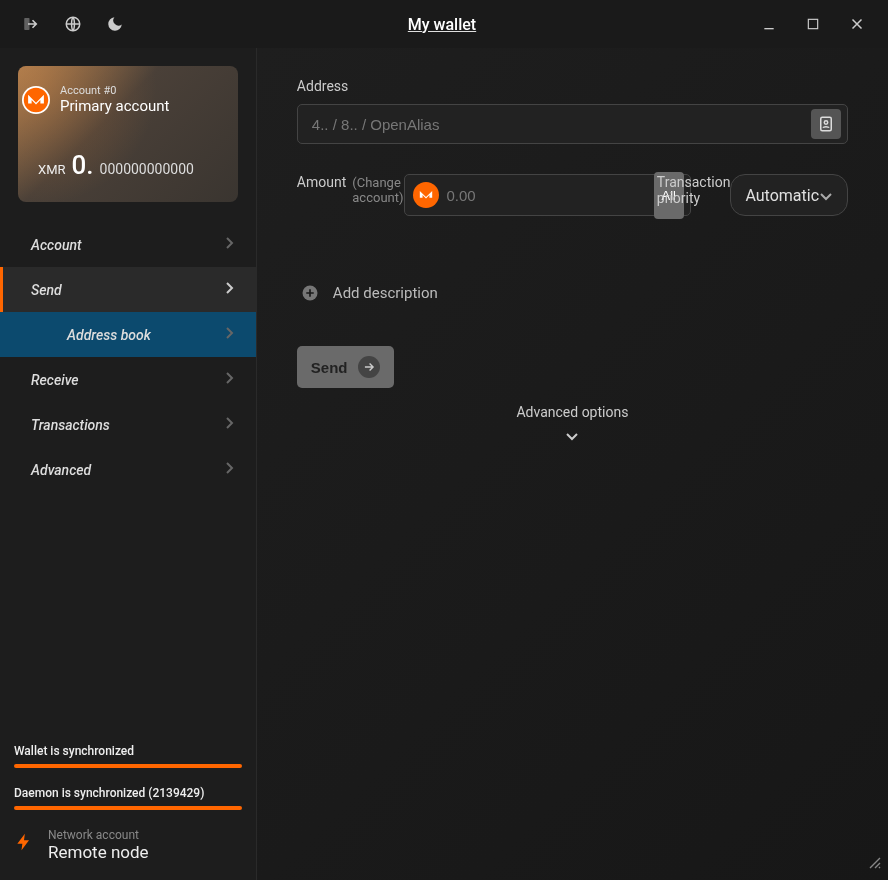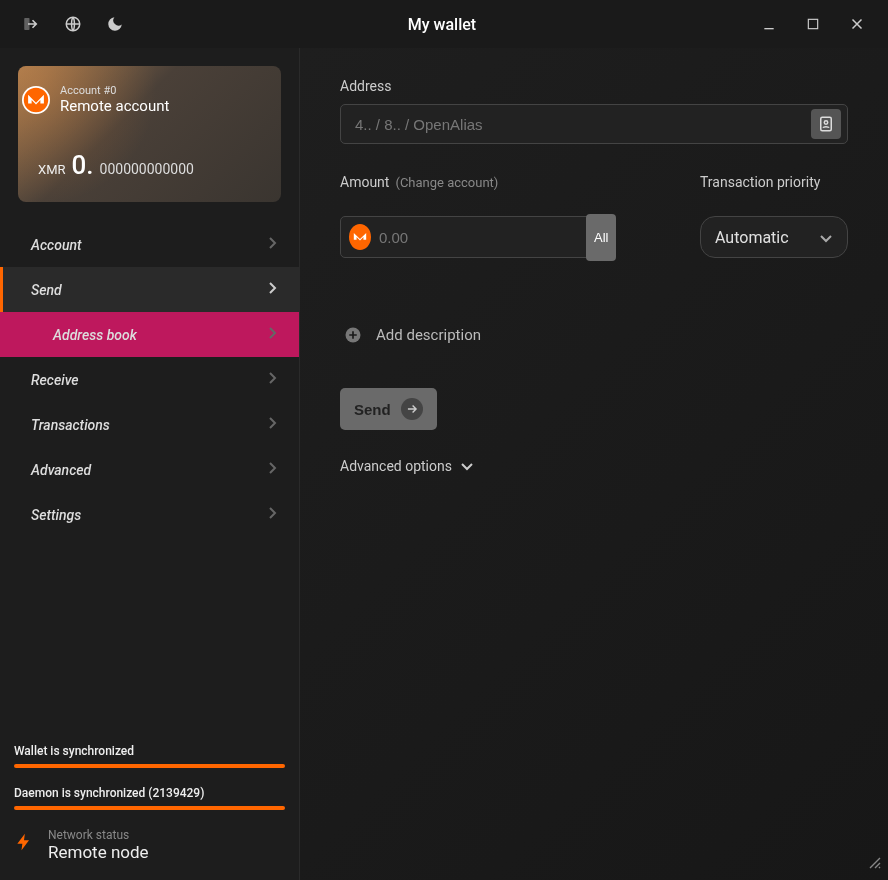--- a/index.html
+++ b/index.html
@@ -13,20 +13,21 @@
   position: relative;
 }
 
 
 .titlebar {
   height: 48px;
   display: flex;
   align-items: center;
   padding: 0 21px;
   background: #1a1a1a;
+  text-decoration: underline;
 }
 .titlebar-left { display: flex; gap: 22px; align-items: center; }
 .titlebar-icon { width: 20px; height: 20px; display: flex; align-items: center; justify-content: center; color: #ccc; cursor: pointer; }
 .titlebar-title { flex: 1; text-align: center; font-size: 16px; color: #fff; font-weight: 500; }
 .titlebar-right { display: flex; gap: 24px; align-items: center; }
 .win-btn { width: 20px; height: 20px; display: flex; align-items: center; justify-content: center; cursor: pointer; color: #ccc; }
 
 
 .main { display: flex; height: calc(880px - 48px); }
 .sidebar {
@@ -76,21 +77,21 @@
 
 
 .nav { margin-top: 10px; font-style: italic; }
 .nav-item {
   display: flex; align-items: center; justify-content: space-between;
   padding: 14px 22px 14px 28px;
   font-size: 14px; color: #ddd; cursor: pointer;
   border-left: 3px solid transparent;
 }
 .nav-item.active { background: #2a2a2a; border-left-color: #ff6600; }
-.nav-item.sub { padding-left: 50px; background: #be185d; }
+.nav-item.sub { padding-left: 64px; background: #0c4a6e; }
 .nav-item .chev { color: #666; }
 .nav-label { font-weight: 500; }
 
 
 .sidebar-bottom { margin-top: auto; padding: 12px 14px 18px; font-size: 12px; }
 .sync-label { color: #eee; margin-bottom: 6px; font-size: 12px; font-weight:500;}
 .sync-bar { height: 4px; background: #ff6600; border-radius: 2px; margin-bottom: 18px; }
 .net-row { display: flex; gap: 14px; align-items: center; margin-top: 8px; }
 .bolt { color: #ff6600; font-size: 26px; }
 .net-meta { display:flex; flex-direction:column; }
@@ -109,21 +110,21 @@
   flex:1; background:transparent; border:none; outline:none;
   color:#ddd; font-size:15px;
 }
 .input-wrap input::placeholder { color:#777; }
 .addr-book-btn {
   width: 30px; height: 30px; border-radius: 4px; background:#555;
   display:flex; align-items:center; justify-content:center; cursor:pointer;
   color:#ddd;
 }
 .row2 { display:flex; gap: 40px; margin-top: 30px; }
-.col { display:flex; flex-direction:column;gap:16px; }
+.col { display:flex; flex-direction:row; }
 .col-amount { width: 276px; }
 .col-priority { flex:1;margin-left:44px; }
 .label-row { display:flex; align-items:baseline; gap:6px; margin-bottom:10px; }
 .amount-wrap {
   display:flex; align-items:center; gap:8px;
   border:1px solid #444; border-radius:5px; background:#222;
   height:42px; padding: 0 6px 0 8px;
 }
 .amount-logo { width:26px; height:26px; border-radius:50%; background:#ff6600; display:flex; align-items:center; justify-content:center; }
 .amount-wrap input { flex:1; background:transparent; border:none; outline:none; color:#ddd; font-size:15px; }
@@ -140,21 +141,21 @@
 .plus-circle { width:18px; height:18px; color:#999; }
 
 .send-btn {
   margin-top: 44px;
   display:inline-flex; align-items:center; gap:10px;
   background:#6a6a6a; border:none; border-radius:5px;
   padding: 10px 14px; color:#222; font-size:15px; font-weight:600; cursor:pointer;
 }
 .send-btn .arrow-circle { width:22px; height:22px; background:#444; border-radius:50%; display:flex; align-items:center; justify-content:center; color:#ccc; }
 
-.adv-opts { margin-top: 28px; display:flex; align-items:center; gap:8px; color:#ccc; font-size:14px; cursor:pointer; }
+.adv-opts { margin-top: 16px; display:flex; align-items:center; gap:8px; color:#ccc; font-size:14px; cursor:pointer;flex-direction:column; }
 
 .resize-handle { position:absolute; right:6px; bottom:6px; color:#888; }
 </style>
 </head>
 <body>
 
 <div class="titlebar">
   <div class="titlebar-left">
     <div class="titlebar-icon">
       <svg viewBox="0 0 24 24" width="18" height="18" fill="none" stroke="currentColor" stroke-width="2.2">
@@ -200,21 +201,21 @@
     <div class="account-card">
       <div class="account-head">
         <div class="monero-logo">
           <svg viewBox="0 0 32 32">
               <circle cx="16" cy="16" r="15" fill="#fff"></circle>
               <path d="M16 2a14 14 0 100 28 14 14 0 000-28zm-9 8l9 9 9-9v10h-4v-4l-5 5-5-5v4H7V10z" fill="#ff6600"></path>
             </svg>
         </div>
         <div class="account-meta">
           <span class="account-num">Account #0</span>
-          <span class="account-name">Remote account</span>
+          <span class="account-name">Primary account</span>
         </div>
       </div>
       <div class="balance-row">
         <span class="balance-curr">XMR</span>
         <span class="balance-int">0.</span>
         <span class="balance-dec">000000000000</span>
       </div>
     </div>
 
     <div class="nav">
@@ -253,49 +254,41 @@
       <div class="nav-item">
         <span class="nav-label">Transactions</span>
         <span class="chev">
           <svg width="10" height="14" viewBox="0 0 10 14" fill="none" stroke="currentColor" stroke-width="2">
               <path d="M3 2l5 5-5 5"></path>
             </svg>
         </span>
       </div>
       <div class="nav-item">
         <span class="nav-label">Advanced</span>
-        <span class="chev">
-          <svg width="10" height="14" viewBox="0 0 10 14" fill="none" stroke="currentColor" stroke-width="2">
-              <path d="M3 2l5 5-5 5"></path>
-            </svg>
-        </span>
-      </div>
-      <div class="nav-item">
-        <span class="nav-label">Settings</span>
         <span class="chev">
           <svg width="10" height="14" viewBox="0 0 10 14" fill="none" stroke="currentColor" stroke-width="2">
               <path d="M3 2l5 5-5 5"></path>
             </svg>
         </span>
       </div>
     </div>
 
     <div class="sidebar-bottom">
       <div class="sync-label">Wallet is synchronized</div>
       <div class="sync-bar"></div>
       <div class="sync-label">Daemon is synchronized (2139429)</div>
       <div class="sync-bar"></div>
       <div class="net-row">
         <span class="bolt">
           <svg width="20" height="28" viewBox="0 0 24 24" fill="currentColor">
               <path d="M13 2L4 14h6l-1 8 9-12h-6l1-8z"></path>
             </svg>
         </span>
         <div class="net-meta">
-          <span class="net-label">Network status</span>
+          <span class="net-label">Network account</span>
           <span class="net-value">Remote node</span>
         </div>
       </div>
     </div>
   </div>
 
   <div class="content">
     <div class="field-label">Address</div>
     <div class="input-wrap">
       <input type="text" placeholder="4.. / 8.. / OpenAlias" style="">

